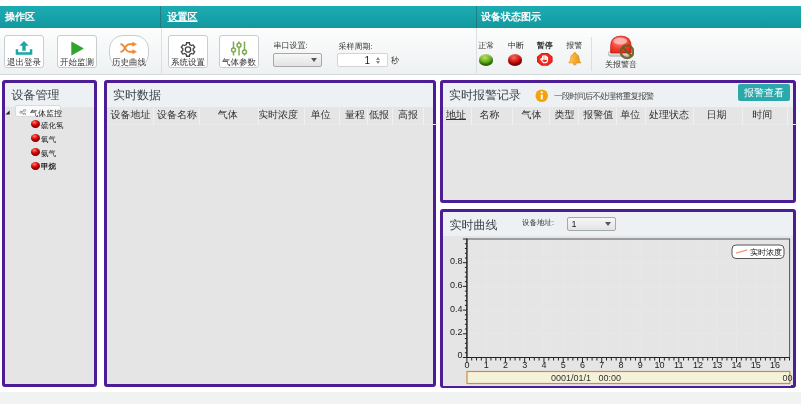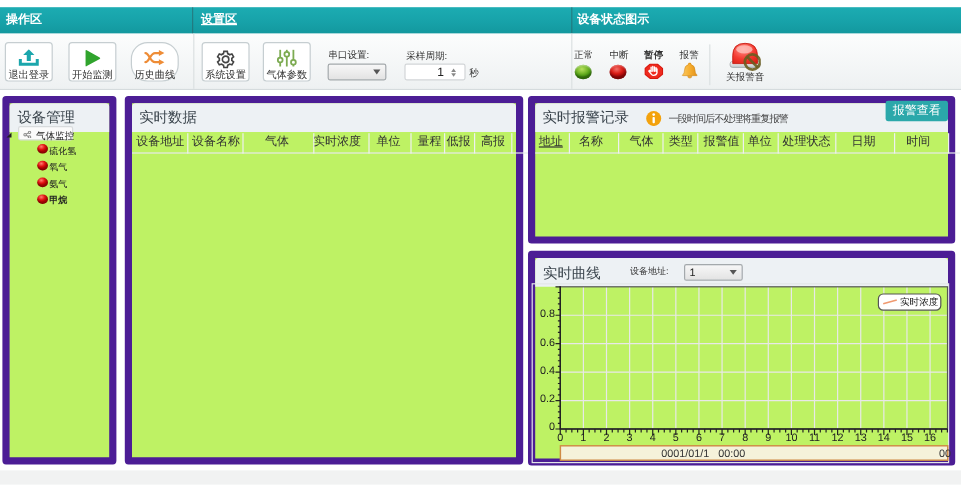--- a/index.html
+++ b/index.html
@@ -31,21 +31,21 @@
 #spinner .up { top:2.5px; border-bottom:3px solid #888; }
 #spinner .dn { bottom:2.5px; border-top:3px solid #888; }
 
 
 .st-lbl { position:absolute; top:39.5px; font-size:8px; color:#333; white-space:nowrap; }
 .orb { position:absolute; top:54px; width:14.5px; height:11.5px; border-radius:50%; }
 .orb.green { background:radial-gradient(ellipse 60% 55% at 42% 30%, #b6e05e, #76b82a 55%, #4f9d14 85%, #3c7a10); box-shadow:inset 0 -2px 2px rgba(20,60,0,.35), inset 0 1px 1px rgba(255,255,255,.4); }
 .orb.red { background:radial-gradient(ellipse 60% 55% at 42% 30%, #f0706a, #dd2018 55%, #b00d0d 85%, #8e0a0a); box-shadow:inset 0 -2px 2px rgba(80,0,0,.35), inset 0 1px 1px rgba(255,255,255,.3); }
 
 
-.panel { position:absolute; background:#bef264; border:6px solid #4c1d95; border-radius:3px; }
+.panel { position:absolute; background:#e5e5e5; border:3px solid #4c1d95; border-radius:3px; }
 .phead { position:absolute; left:0; right:0; top:0; height:24px; background:#edf1f4; border-radius:3px 3px 0 0; }
 .ptitle { position:absolute; font-size:12px; color:#3a444c; white-space:nowrap; top:3.5px; }
 .th { position:absolute; font-size:10px; color:#333; white-space:nowrap; transform:translateX(-50%); top:25px; }
 .csep { position:absolute; top:24.5px; width:1px; height:17px; background:#eef0f1; }
 
 
 .tree-dot { position:absolute; width:9px; height:8px; border-radius:50%; background:radial-gradient(ellipse 60% 55% at 38% 28%, #ff7d72, #e21010 55%, #a50505 90%); box-shadow:inset 0 -1px 1px rgba(60,0,0,.35); }
 .tree-lbl { position:absolute; font-size:7.5px; color:#222; white-space:nowrap; }
 
 #alarmbtn { position:absolute; left:738px; top:84px; width:52px; height:16.5px; background:#2ba8aa; border-radius:2px; color:#fff; font-size:10px; text-align:center; line-height:17px; }

